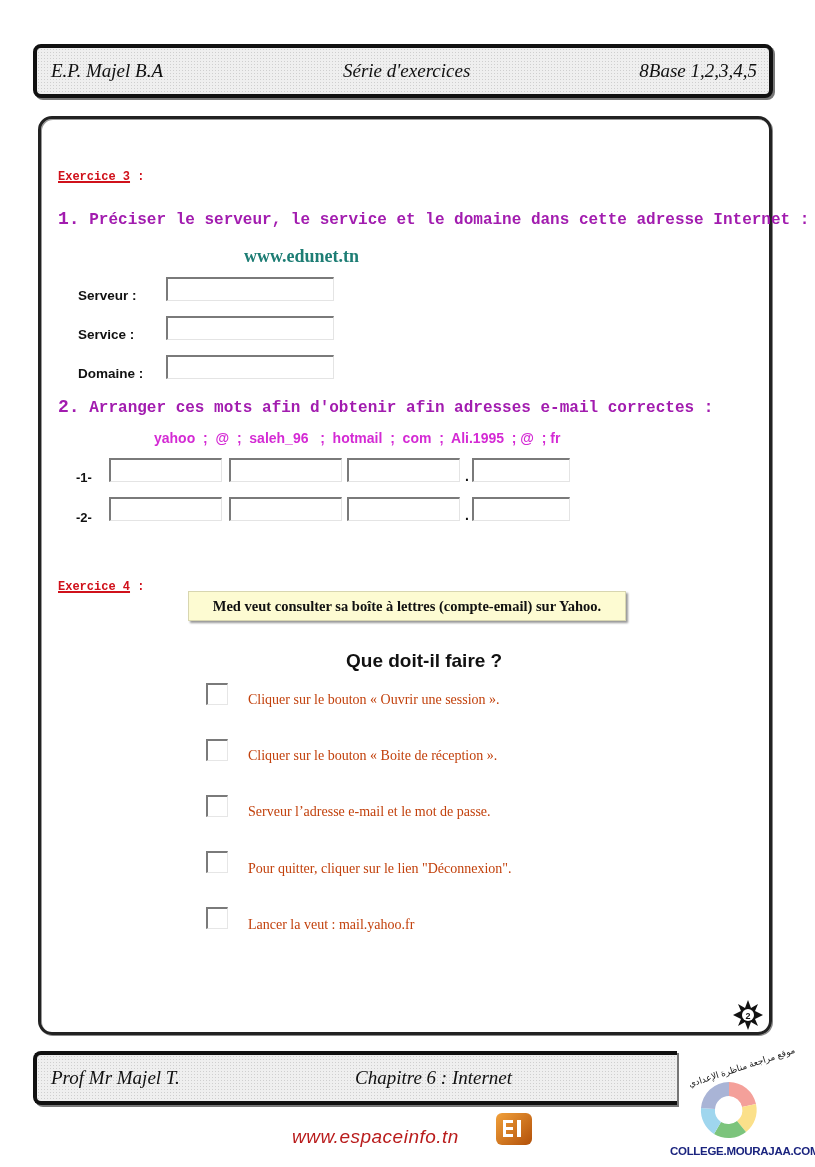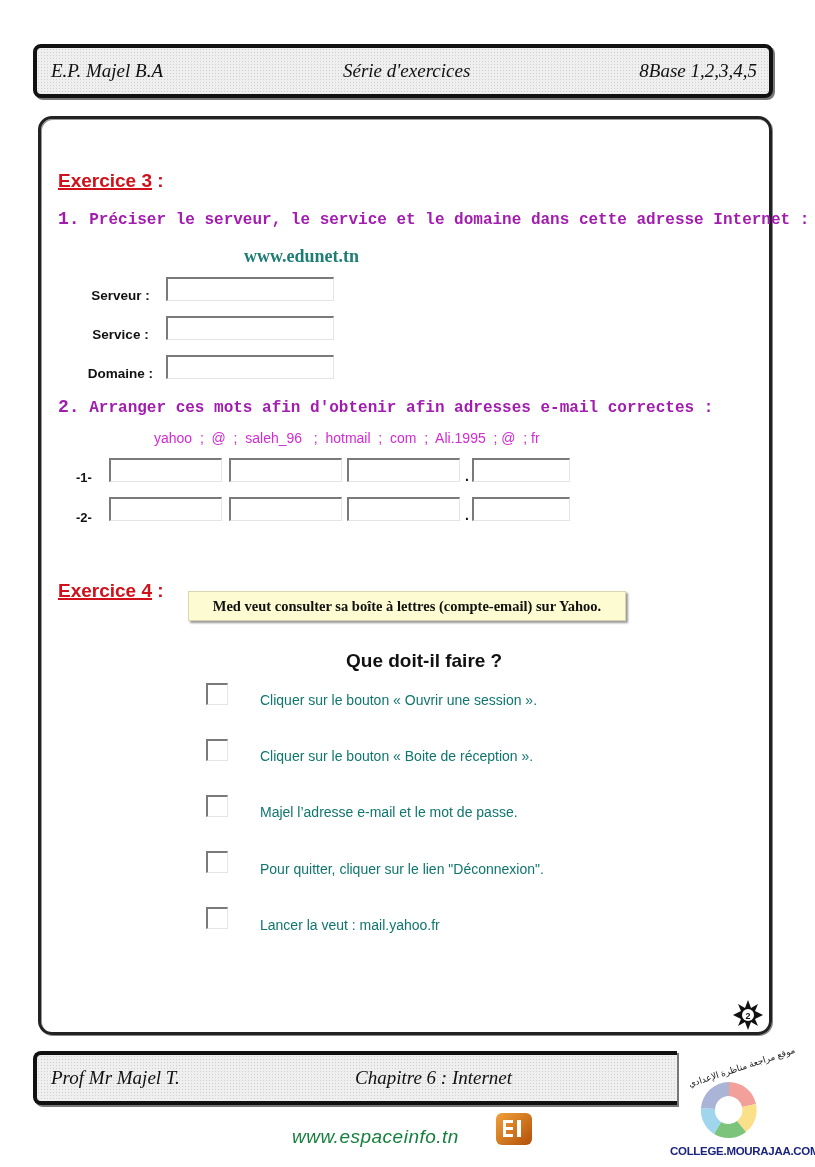--- a/index.html
+++ b/index.html
@@ -12,47 +12,47 @@
     box-shadow: 2px 2px 0 #777;
   }
   .band span { position:absolute; top:50%; transform:translateY(-50%); font-family:"Liberation Serif", serif; font-style:italic; font-size:19px; color:#111; white-space:nowrap; }
   #header-band { left:33px; top:44px; width:732px; height:46px; }
   #footer-band { left:33px; top:1051px; width:640px; height:46px; border-right:none; border-radius:8px 0 0 8px; }
   .frame {
     position:absolute; left:38px; top:116px; width:728px; height:913px;
     border:3px solid #222; border-radius:14px;
     box-shadow: inset 1px 1px 0 #999, 1px 1px 0 #888;
   }
-  .exo-title { position:absolute; font-weight:bold; font-size:19px; color:#d0111b; }
+  .exo-title { position:absolute; font-weight:bold; font-size:12px; color:#d0111b;font-family:Liberation Mono, monospace; }
   .exo-title u { text-decoration:underline; text-decoration-thickness:2px; }
   .exo-title .colon { color:#d0111b; }
   .question { position:absolute; font-weight:bold; font-size:16px; color:#a21caf; white-space:nowrap;font-family:Liberation Mono, monospace; }
   .question .num { font-size:18px; }
   .url { position:absolute; left:244px; top:246px; font-family:"Liberation Serif", serif; font-weight:bold; font-size:18px; color:#1d7d74; }
-  .lbl { position:absolute; font-weight:bold; font-size:13.5px; color:#111; text-align:center; width:85px; }
+  .lbl { position:absolute; font-weight:bold; font-size:13.5px; color:#111; text-align:left; width:85px; }
   .box {
     position:absolute; background:#fff;
     border-top:2px solid #7a7a7a; border-left:2px solid #7a7a7a;
     border-right:1px solid #e4e4e4; border-bottom:1px solid #e4e4e4;
     box-sizing:border-box;
   }
-  .words { position:absolute; left:154px; top:430px; font-weight:normal; font-size:14px; color:#d42ad4; white-space:pre; }
+  .words { position:absolute; left:154px; top:430px; font-weight:bold; font-size:14px; color:#d42ad4; white-space:pre; }
   .rowlbl { position:absolute; font-weight:bold; font-size:13px; color:#111; }
   .dot { position:absolute; font-weight:bold; font-size:14px; }
   .note {
     position:absolute; left:188px; top:591px; width:436px; height:28px;
     background:#fdfbd2; border:1px solid #d8d6b0; box-shadow:2px 2px 2px #999;
     font-family:"Liberation Serif", serif; font-weight:bold; font-size:14.5px; color:#111;
     display:flex; align-items:center; justify-content:center;
   }
   .subq { position:absolute; left:346px; top:650px; font-weight:bold; font-size:19px; color:#111; }
   .chk { position:absolute; width:22px; height:22px; box-sizing:border-box; border-top:2px solid #7a7a7a; border-left:2px solid #7a7a7a; border-right:1px solid #e6e6e6; border-bottom:1px solid #e6e6e6; background:#fff; }
-  .opt { position:absolute; left:260px; font-size:14px; color:#0f766e; white-space:nowrap; }
+  .opt { position:absolute; left:248px; font-size:14px; color:#c2410c; white-space:nowrap;font-family:Liberation Serif, serif; }
   .pagenum { position:absolute; left:733px; top:1000px; width:30px; height:30px; }
-  .espace { position:absolute; left:292px; top:1126px; font-style:italic; font-size:19px; color:#15803d; letter-spacing:0.5px; }
+  .espace { position:absolute; left:292px; top:1126px; font-style:italic; font-size:19px; color:#b91c1c; letter-spacing:0.5px; }
   .logo-ei { position:absolute; left:496px; top:1113px; width:36px; height:32px; border-radius:6px; background:linear-gradient(135deg,#f1a03a,#b25009); }
   .college { position:absolute; left:670px; top:1145px; font-weight:bold; font-size:11.5px; color:#1a237e; letter-spacing:-0.3px; }
   .arabic { position:absolute; left:686px; top:1062px; font-size:9px; color:#222; transform:rotate(-18deg); }
 </style>
 </head>
 <body>
 
 <div class="band" id="header-band">
   <span style="left:14px;">E.P. Majel B.A</span>
   <span style="left:306px;">Série d'exercices</span>
@@ -108,21 +108,21 @@
 
 <div class="subq">Que doit-il faire ?</div>
 
 <div class="chk" style="left:206px; top:683px;"></div>
 <div class="opt" style="top:692px;">Cliquer sur le bouton « Ouvrir une session ».</div>
 
 <div class="chk" style="left:206px; top:739px;"></div>
 <div class="opt" style="top:748px;">Cliquer sur le bouton « Boite de réception ».</div>
 
 <div class="chk" style="left:206px; top:795px;"></div>
-<div class="opt" style="top:804px;">Majel l’adresse e-mail et le mot de passe.</div>
+<div class="opt" style="top:804px;">Serveur l’adresse e-mail et le mot de passe.</div>
 
 <div class="chk" style="left:206px; top:851px;"></div>
 <div class="opt" style="top:861px;">Pour quitter, cliquer sur le lien "Déconnexion".</div>
 
 <div class="chk" style="left:206px; top:907px;"></div>
 <div class="opt" style="top:917px;">Lancer la veut : mail.yahoo.fr</div>
 
 <div class="pagenum">
   <svg width="30" height="30" viewBox="0 0 30 30">
     <polygon fill="#111" points="15,0 18,8 25,4 22,11 30,15 22,19 25,26 18,22 15,30 12,22 5,26 8,19 0,15 8,11 5,4 12,8"></polygon>

